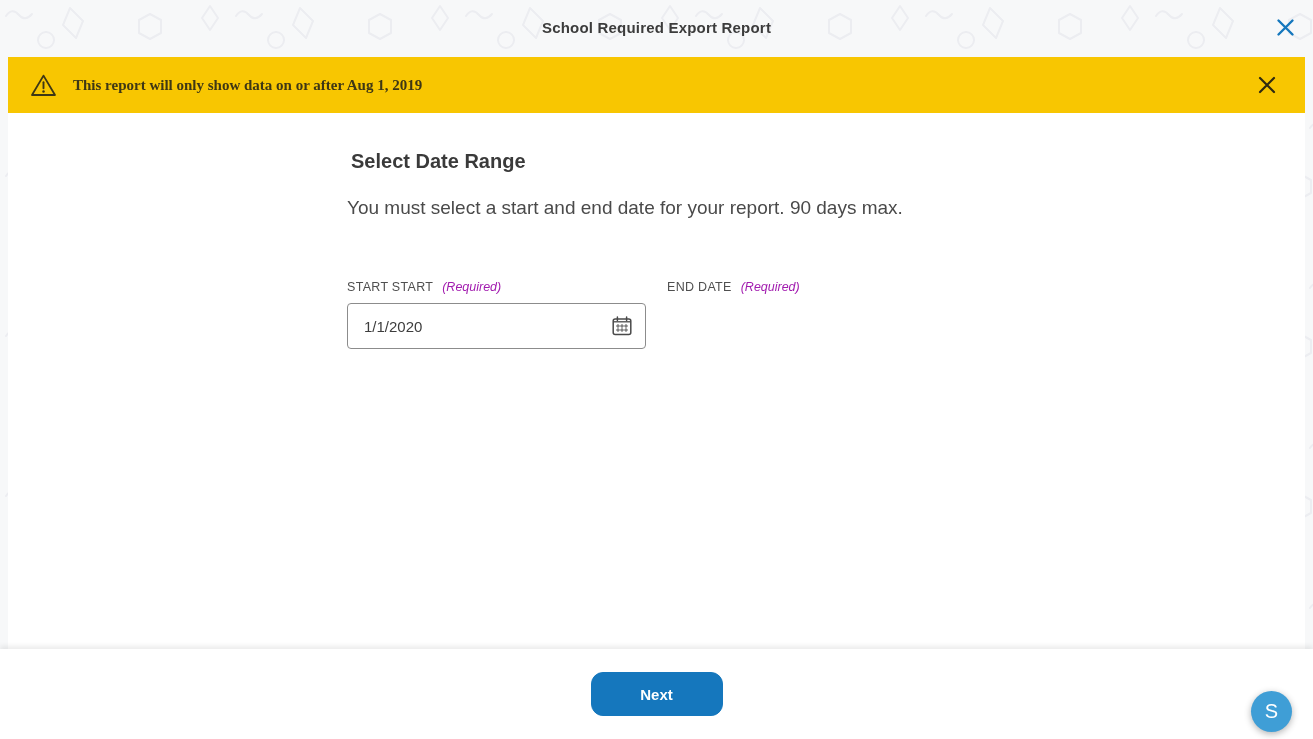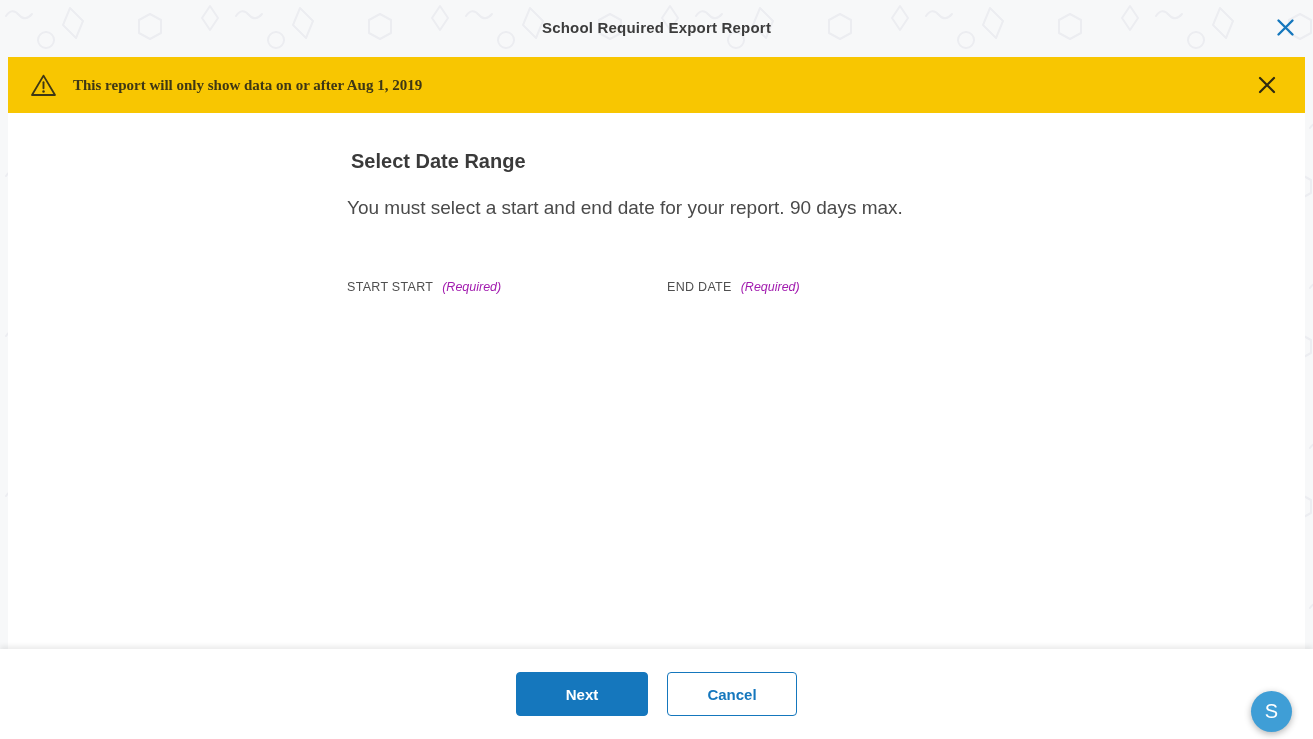--- a/index.html
+++ b/index.html
@@ -185,21 +185,21 @@
     background: #ffffff;
     z-index: 3;
     box-shadow: 0 -3px 5px rgba(0,0,0,0.08);
     display: flex;
     align-items: center;
     justify-content: center;
     gap: 19px;
   }
   .btn {
     height: 44px;
-    border-radius: 4px;
+    border-radius: 12px;
     font-size: 15px;
     font-weight: bold;
     font-family: "Liberation Sans", "DejaVu Sans", sans-serif;
     cursor: pointer;
     padding: 0 10px;
   }
   .btn-primary {
     width: 132px;
     background: #1577bd;
     border: 1px solid #1577bd;
@@ -292,33 +292,50 @@
     <h2 class="content-heading">Select Date Range</h2>
     <p class="content-desc">You must select a start and end date for your report. 90 days max.</p>
 
     <div class="fields-row">
 
       <div class="field-group">
         <div class="field-label-row">
           <span class="field-label">START START</span>
           <span class="field-required">(Required)</span>
         </div>
+        <div class="date-input-wrap">
+          <input class="date-input" type="text" value="1/1/2020" style="">
+          <button class="calendar-btn" aria-label="Open calendar">
+            <span style="display:flex;">
+              <svg width="24" height="24" viewBox="0 0 24 24" fill="none">
+                <rect x="3.2" y="5" width="17.6" height="15.4" rx="2" stroke="#4a4a4a" stroke-width="1.5"></rect>
+                <path d="M3.2 7.8 H20.8" stroke="#4a4a4a" stroke-width="1.3"></path>
+                <path d="M7.4 3 V6.6 M16.6 3 V6.6" stroke="#4a4a4a" stroke-width="1.5" stroke-linecap="round"></path>
+                <circle cx="8" cy="12" r="1.15" stroke="#4a4a4a" stroke-width="1"></circle>
+                <circle cx="12" cy="12" r="1.15" stroke="#4a4a4a" stroke-width="1"></circle>
+                <circle cx="16" cy="12" r="1.15" stroke="#4a4a4a" stroke-width="1"></circle>
+                <circle cx="8" cy="16" r="1.15" stroke="#4a4a4a" stroke-width="1"></circle>
+                <circle cx="12" cy="16" r="1.15" stroke="#4a4a4a" stroke-width="1"></circle>
+                <circle cx="16" cy="16" r="1.15" stroke="#4a4a4a" stroke-width="1"></circle>
+              </svg>
+            </span>
+          </button>
+        </div>
       </div>
 
       <div class="field-group">
         <div class="field-label-row">
           <span class="field-label">END DATE</span>
           <span class="field-required">(Required)</span>
         </div>
       </div>
 
     </div>
   </div>
 </div>
 
 <div class="modal-footer">
   <button class="btn btn-primary">Next</button>
-  <button class="btn btn-secondary">Cancel</button>
 </div>
 
 <button class="support-avatar">
   <span>S</span>
 </button>
 
 </body></html>

